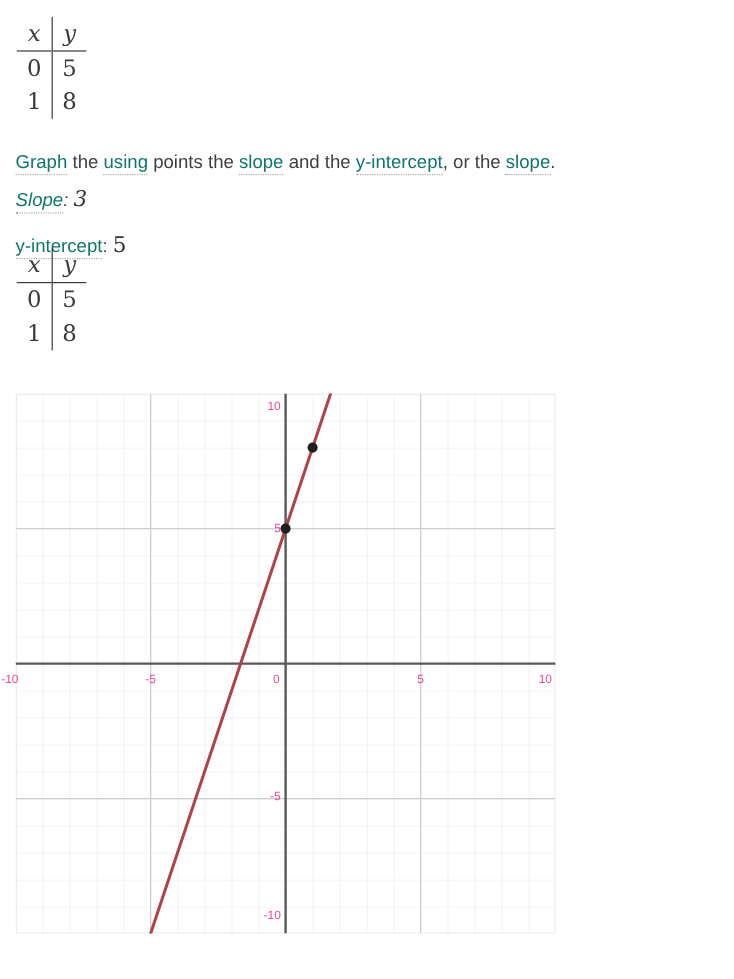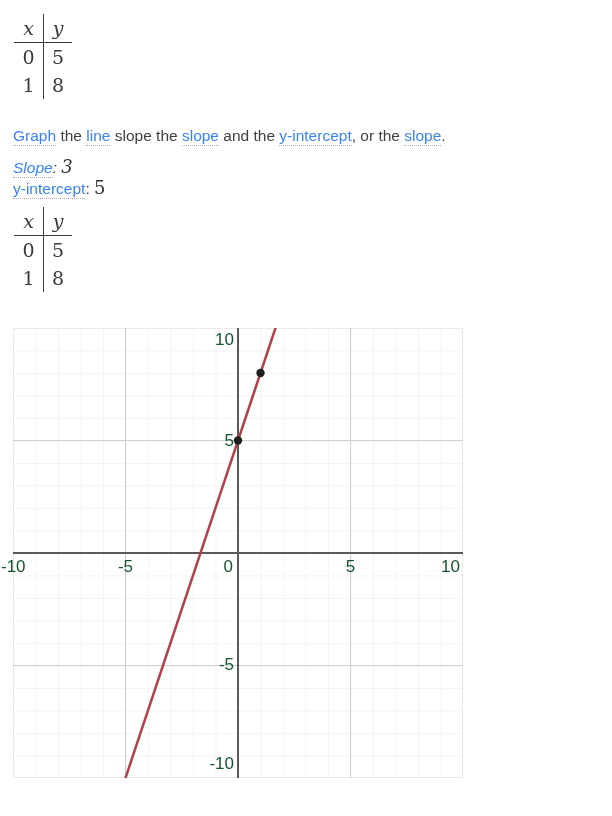--- a/index.html
+++ b/index.html
@@ -24,35 +24,35 @@
   .xy-c2 { width:28px; }
   .xy-head { border-bottom:1.5px solid #3a3a3a; font-style:italic; }
 
   
   .textline {
     position:absolute; left:13px;
     font-size:15.5px; color:#3f3f3f;
     white-space:pre-wrap;
   }
   .term {
-    color:#3b82f6;
+    color:#0f766e;
     border-bottom:1.5px dotted #ababab;
     padding-bottom:1px;
   }
   .mathnum {
     font-family:"DejaVu Serif", serif;
     font-size:18px; color:#333333;
   }
 
   
   .graph { position:absolute; left:13px; top:328px; width:450px; height:450px; }
   .graph svg { position:absolute; left:0; top:0; }
   .tick {
     position:absolute;
-    font-size:17px; color:#14532d;
+    font-size:10px; color:#ec4899;
     height:18px; line-height:18px;
   }
 </style>
 </head>
 <body>
 
 <div class="xy-table" style="left:14px; top:14px;">
   <div class="xy-row xy-head">
     <div class="xy-c1">x</div>
     <div class="xy-c2">y</div>
@@ -60,25 +60,25 @@
   <div class="xy-row">
     <div class="xy-c1">0</div>
     <div class="xy-c2">5</div>
   </div>
   <div class="xy-row">
     <div class="xy-c1">1</div>
     <div class="xy-c2">8</div>
   </div>
 </div>
 
-<div class="textline" style="top:127px;"><span class="term">Graph</span><span> the </span><span class="term">line</span><span> slope the </span><span class="term">slope</span><span> and the </span><span class="term">y-intercept</span><span>, or the </span><span class="term">slope</span><span>.</span></div>
+<div class="textline" style="top:127px;"><span class="term">Graph</span><span> the </span><span class="term">using</span><span> points the </span><span class="term">slope</span><span> and the </span><span class="term">y-intercept</span><span>, or the </span><span class="term">slope</span><span>.</span></div>
 
 <div class="textline" style="top:156px;font-style:italic;"><span class="term">Slope</span><span>: </span><span class="mathnum">3</span></div>
 
-<div class="textline" style="top:177px;"><span class="term">y-intercept</span><span>: </span><span class="mathnum">5</span></div>
+<div class="textline" style="top:194px;"><span class="term">y-intercept</span><span>: </span><span class="mathnum">5</span></div>
 
 <div class="xy-table" style="left:14px; top:207px;">
   <div class="xy-row xy-head">
     <div class="xy-c1">x</div>
     <div class="xy-c2">y</div>
   </div>
   <div class="xy-row">
     <div class="xy-c1">0</div>
     <div class="xy-c2">5</div>
   </div>

